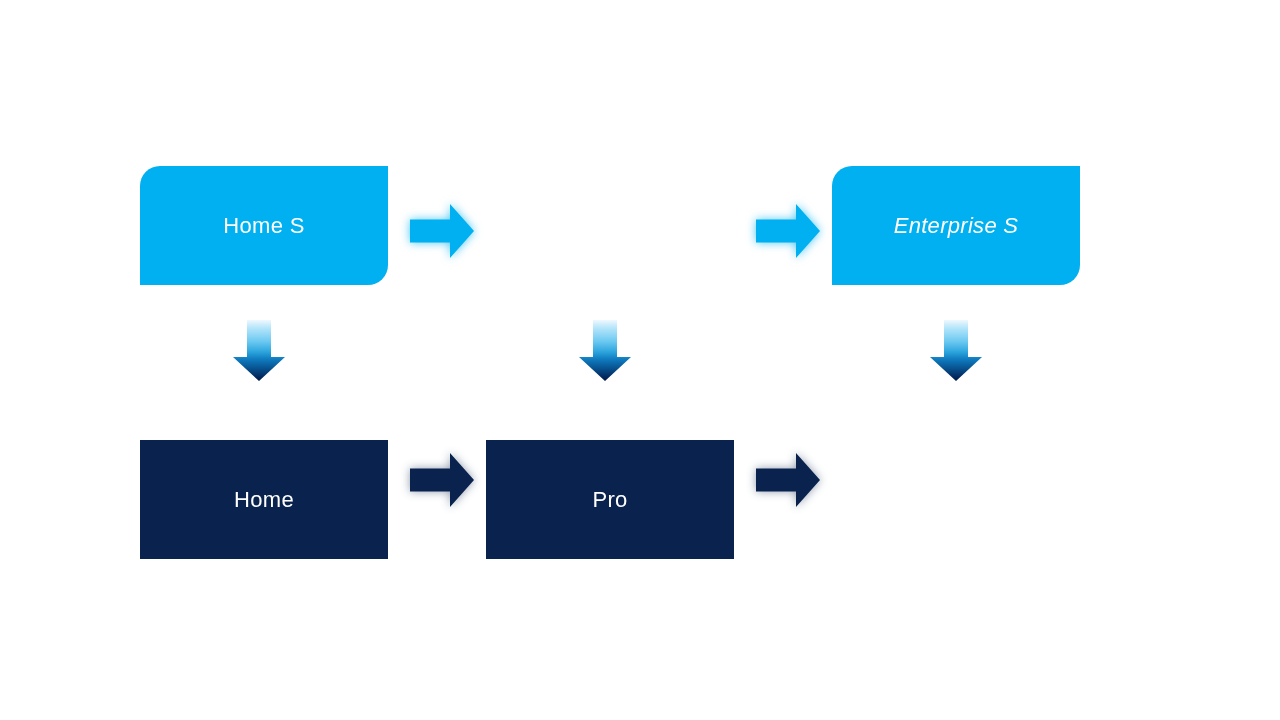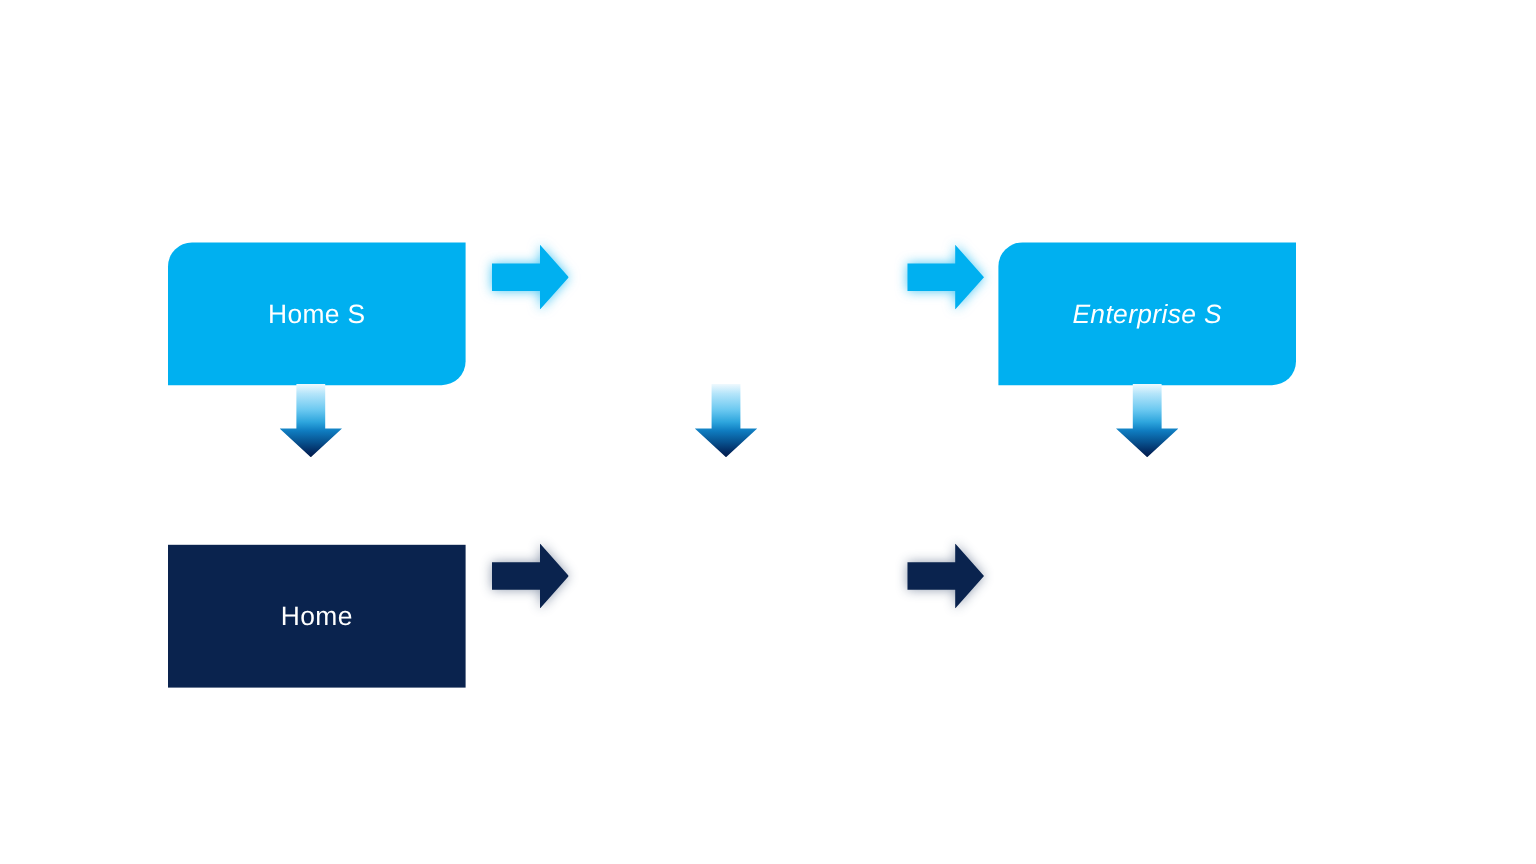--- a/index.html
+++ b/index.html
@@ -18,29 +18,28 @@
     background: var(--background, #FFFFFF);
   }
   
   .box {
     position: absolute;
     width: 248px;
     height: 119px;
     display: flex;
     align-items: center;
     justify-content: center;
-    margin-top: 36px;
   }
   .box.top {
     top: 166px;
     background: var(--light-blue, #00B0F0);
     border-radius: 20px 0 20px 0;
   }
   .box.bottom {
-    top: 418px;
+    top: 440px;
     background: var(--navy, #0A234E);
     border-radius: 0;
   }
   .col1 { left: 140px; }
   .col2 { left: 486px; }
   .col3 { left: 832px; font-style: italic; }
   .box .label {
     color: var(--text, #FFFFFF);
     font-size: 22px;
     font-weight: 400;
@@ -106,20 +105,23 @@
     <div class="harrow blue"></div>
   </div>
 
   <div class="darrow dpos1"></div>
   <div class="darrow dpos2"></div>
   <div class="darrow dpos3"></div>
 
   <div class="box bottom col1">
     <span class="label">Home</span>
   </div>
+  <div class="box bottom col2">
+    <span class="label">Pro</span>
+  </div>
 
   <div class="harrow-wrap glow-navy harrow-bottom hpos1">
     <div class="harrow navy"></div>
   </div>
   <div class="harrow-wrap glow-navy harrow-bottom hpos2">
     <div class="harrow navy"></div>
   </div>
 
 </div>
 

